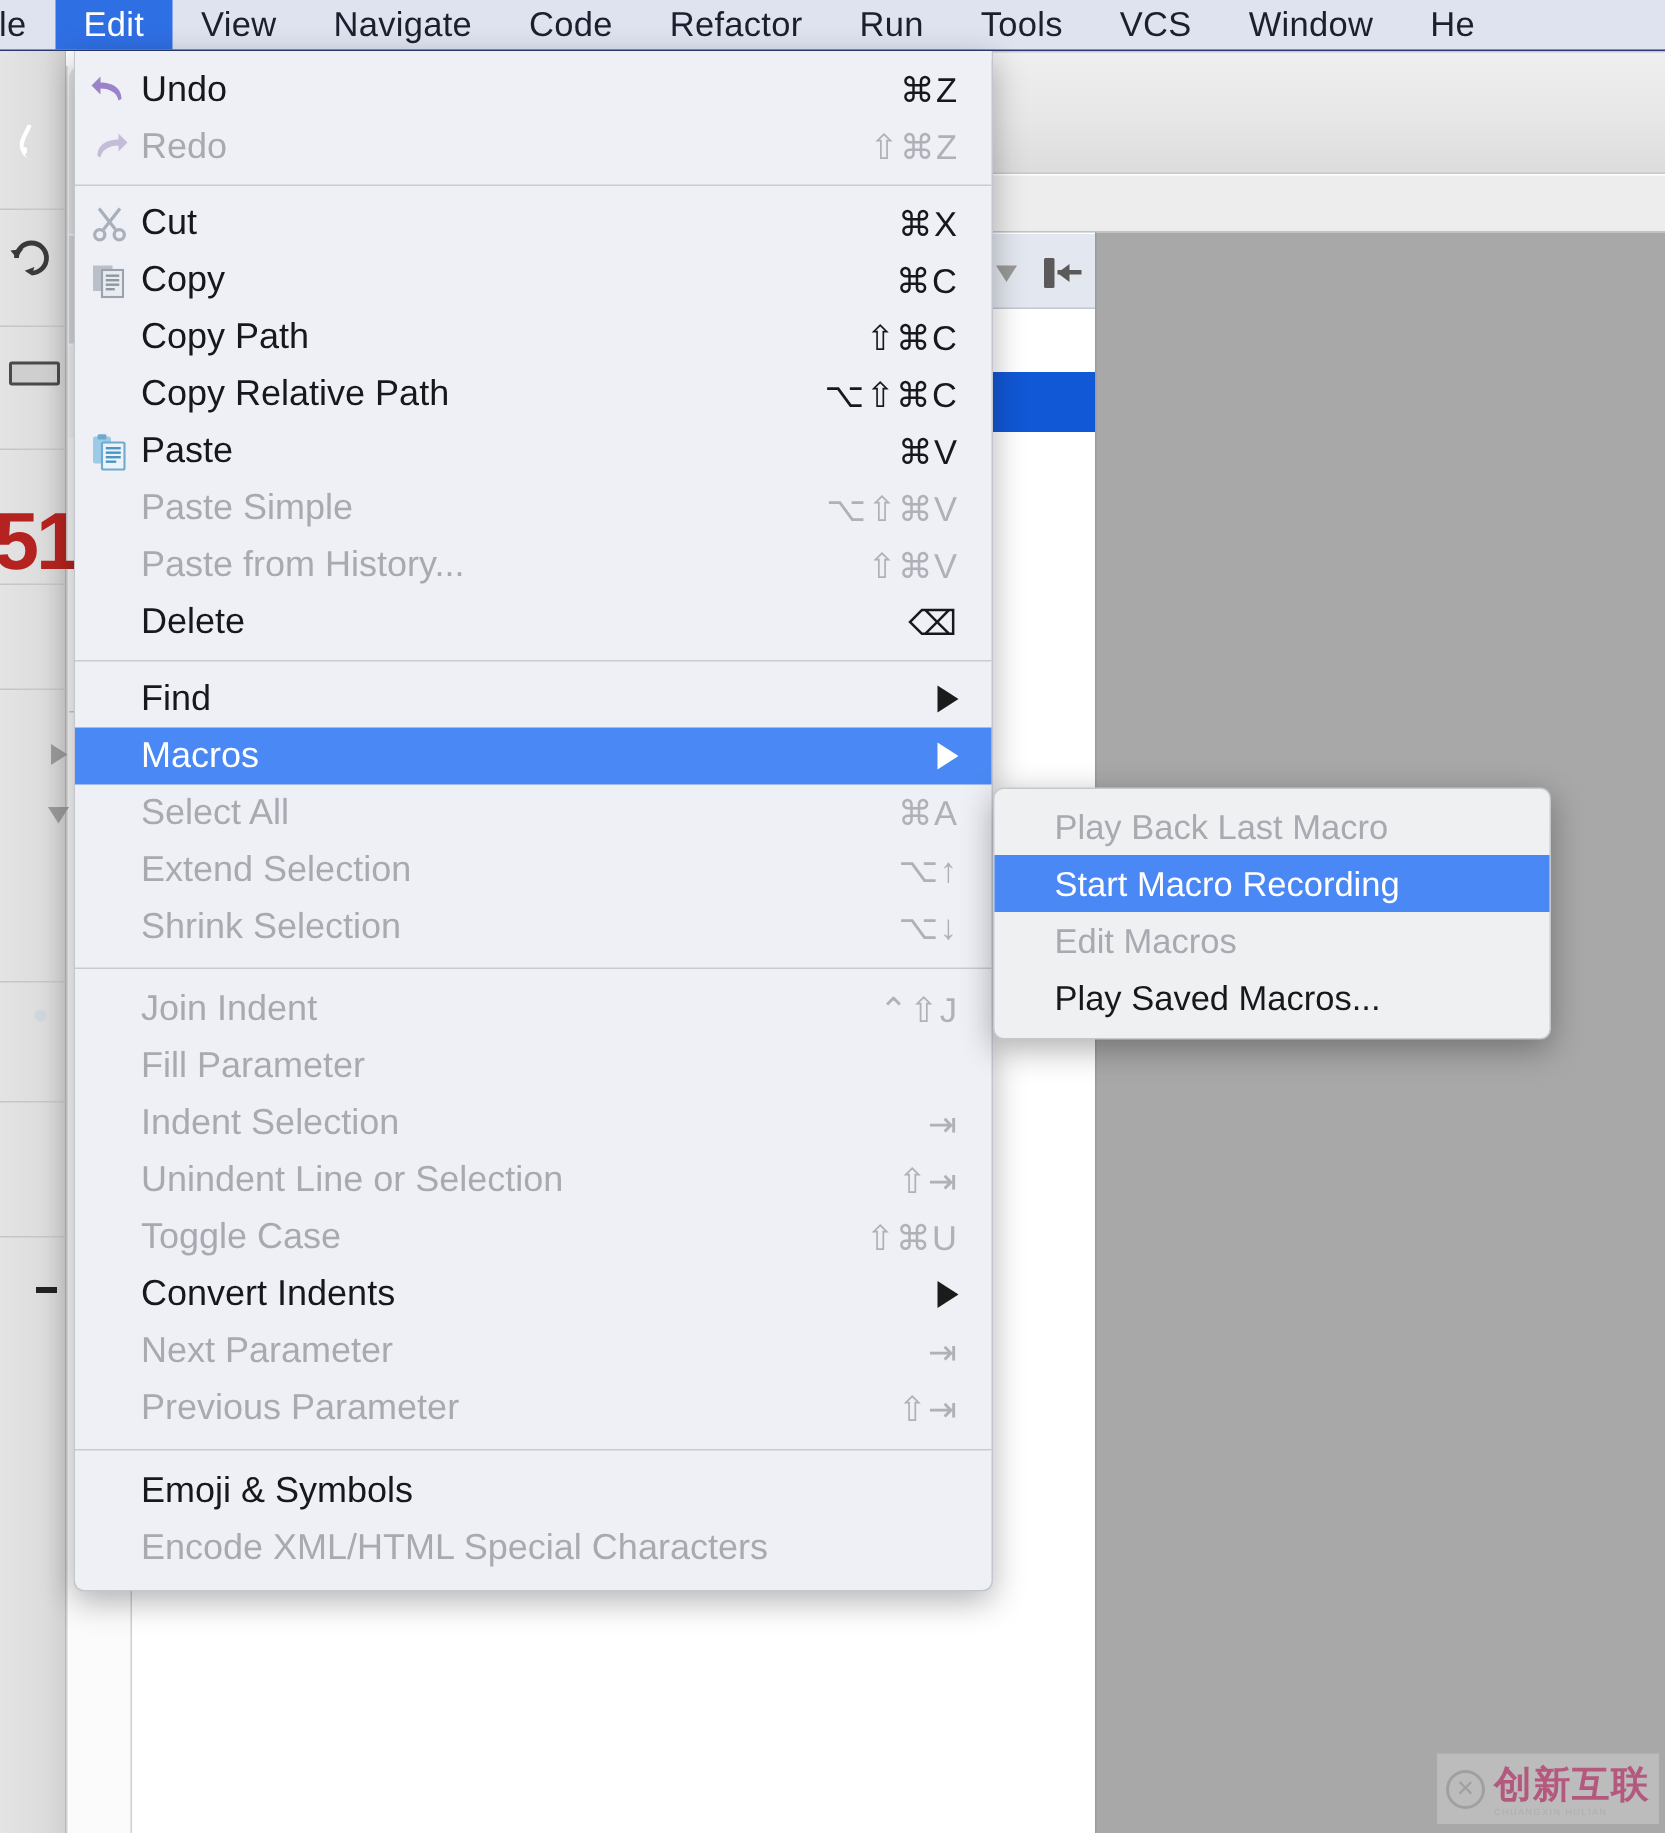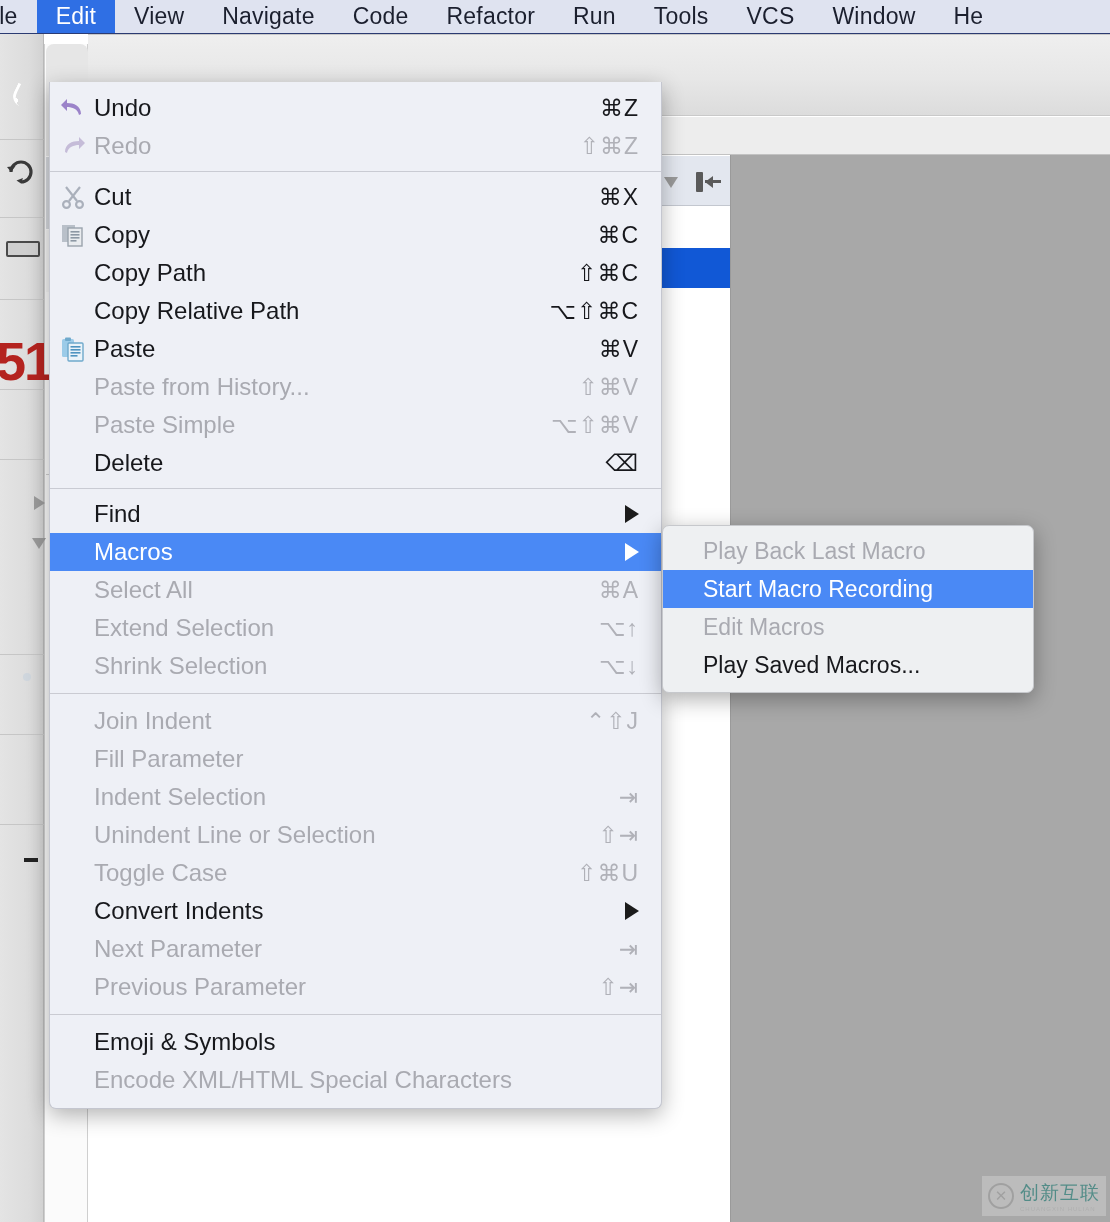--- a/index.html
+++ b/index.html
@@ -123,21 +123,20 @@
   
   #edit-menu {
     position:absolute; left:49px; top:34px; width:613px;
     background:#eef0f6;
     border:1px solid #c4c6cf;
     border-top:none;
     border-radius:0 0 7px 7px;
     box-shadow:0 6px 22px rgba(0,0,0,.30);
     padding:7px 0 9px;
     z-index:50;
-    margin-top:48px;
   }
   #edit-menu::before{
     content:""; position:absolute; left:0; right:0; top:0; height:6px;
     background:#eef0f6;
   }
 
   .mi {
     position:relative;
     height:38px;
     display:flex; align-items:center;
@@ -196,21 +195,21 @@
     background:rgba(235,235,235,.55); padding:4px 6px;
   }
   #watermark .wm-mark {
     width:26px;height:26px;border-radius:50%;
     border:2.5px solid #9b9b9b; position:relative;
   }
   #watermark .wm-mark::after{
     content:"✕"; position:absolute; left:50%; top:50%;
     transform:translate(-50%,-52%); font-size:15px; color:#9b9b9b; font-weight:700;
   }
-  #watermark .wm-text { font-size:19px; color:#0f766e; font-weight:400; letter-spacing:1px; }
+  #watermark .wm-text { font-size:25px; color:#be185d; font-weight:700; letter-spacing:1px; }
   #watermark .wm-sub { font-size:6px; color:#b4b4b4; letter-spacing:1px; display:block; }
 </style>
 </head>
 <body>
 
 <div id="ide-bg">
 
   <div class="tb-strip">
     <div class="tb-line" style="top:0"></div>
     <div class="tb-line" style="top:81px"></div>
@@ -360,27 +359,27 @@
           <rect x="10.5" y="16" width="10" height="1.6"></rect>
           <rect x="10.5" y="19" width="7" height="1.6"></rect>
         </g>
       </svg>
     </span>
     <span class="label">Paste</span>
     <span class="sc">⌘V</span>
   </div>
 
   <div class="mi disabled">
+    <span class="label">Paste Simple</span>
+    <span class="sc">⌥⇧⌘V</span>
+  </div>
+
+  <div class="mi disabled">
     <span class="label">Paste from History...</span>
     <span class="sc">⇧⌘V</span>
-  </div>
-
-  <div class="mi disabled">
-    <span class="label">Paste Simple</span>
-    <span class="sc">⌥⇧⌘V</span>
   </div>
 
   <div class="mi">
     <span class="label">Delete</span>
     <span class="sc">⌫</span>
   </div>
 
   <div class="sep"></div>
 
   <div class="mi">

